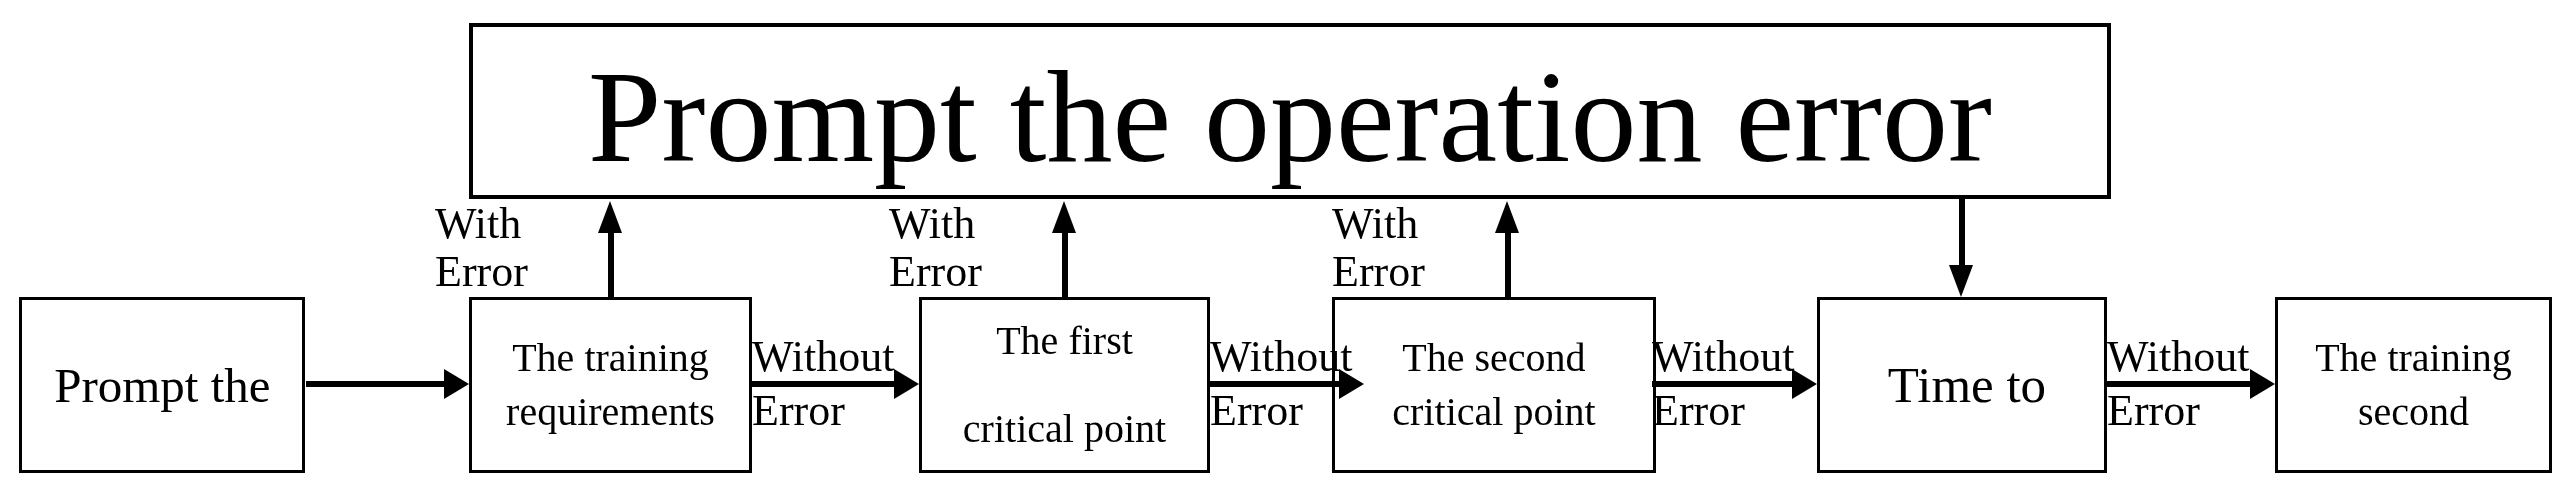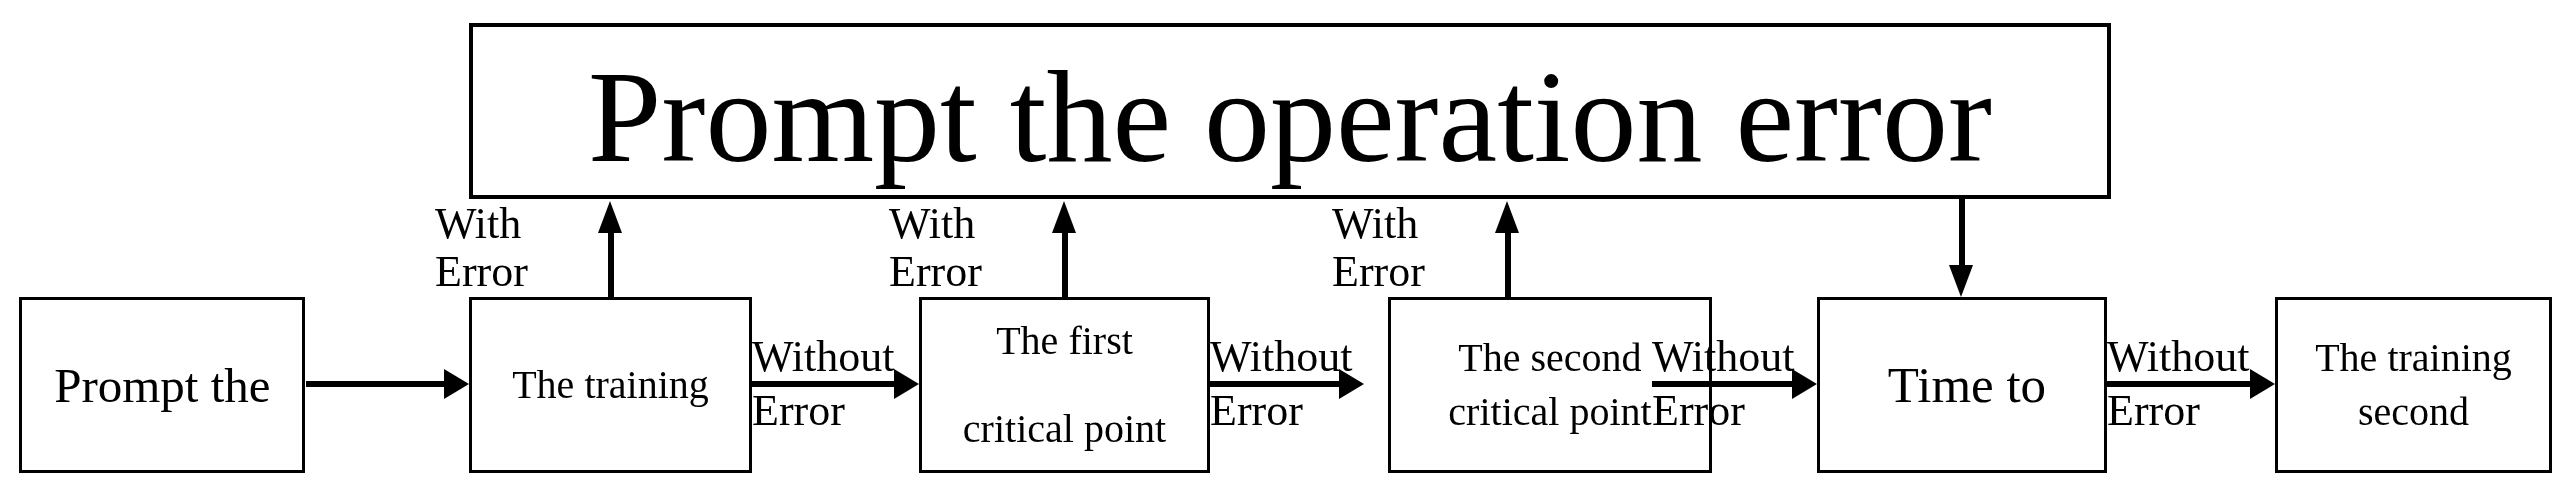--- a/index.html
+++ b/index.html
@@ -71,28 +71,29 @@
   <div class="box title-box" style="left:469px; top:23px; width:1642px; height:176px;">
     <span>Prompt the operation error</span>
   </div>
 
   <div class="box pbox pbox-big1" style="left:19.4px; top:297px; width:286px; height:176px;">
     <span>Prompt the</span>
   </div>
 
   <div class="box pbox pbox-std" style="left:469px; top:297px; width:283px; height:176px;">
     <span>The training</span>
+    <span>requirements</span>
   </div>
 
   <div class="box pbox pbox-std" style="left:919px; top:297px; width:291px; height:176px;gap:34px;">
     <span>The first</span>
     <span>critical point</span>
   </div>
 
-  <div class="box pbox pbox-std" style="left:1388px; top:297px; width:324px; height:176px;">
+  <div class="box pbox pbox-std" style="left:1332px; top:297px; width:324px; height:176px;">
     <span>The second</span>
     <span>critical point</span>
   </div>
 
   <div class="box pbox pbox-big5" style="left:1817px; top:297px; width:290px; height:176px;">
     <span>Time to</span>
   </div>
 
   <div class="box pbox pbox-std" style="left:2275px; top:297px; width:277px; height:176px;">
     <span>The training</span>

